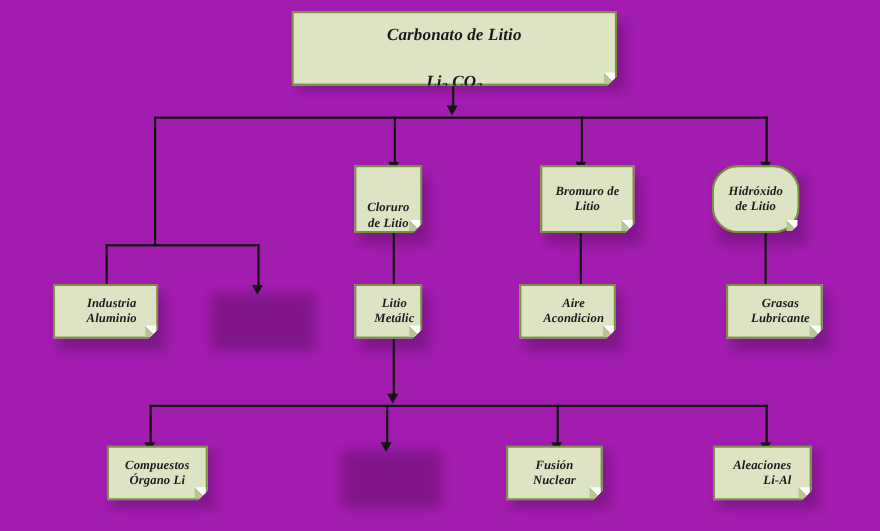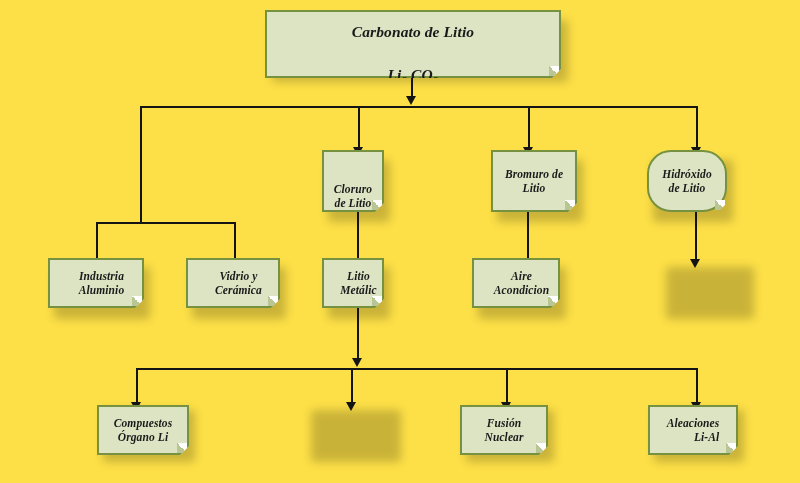--- a/index.html
+++ b/index.html
@@ -7,21 +7,21 @@
     padding: 0;
     background: #ffffff;
   }
   body {
     font-family: "Liberation Serif", "DejaVu Serif", serif;
   }
   #canvas {
     position: relative;
     width: 800px;
     height: 483px;
-    background: #fde047;
+    background: #a21caf;
     overflow: hidden;
   }
 
   
   .node {
     position: absolute;
     box-sizing: border-box;
     background: #dde4c4;
     border: 2px solid #76913f;
     display: flex;
@@ -184,38 +184,38 @@
 de Litio</span>
     <span class="fold"></span>
   </div>
 
   <div class="node lvl3" style="left:48px; top:258px; width:96px; height:50px;">
     <span class="label">Industria
 Aluminio</span>
     <span class="fold"></span>
   </div>
 
-  <div class="node lvl3" style="left:186px; top:258px; width:94px; height:50px;">
-    <span class="label">Vidrio y
-Cerámica</span>
-    <span class="fold"></span>
-  </div>
 
   <div class="node lvl3" style="left:322px; top:258px; width:62px; height:50px;">
     <span class="label">Litio
 Metálic</span>
     <span class="fold"></span>
   </div>
 
   <div class="node lvl3" style="left:472px; top:258px; width:88px; height:50px;justify-content:center;">
     <span class="label">Aire
 Acondicion</span>
     <span class="fold"></span>
   </div>
 
+  <div class="node lvl3" style="left:660px; top:258px; width:88px; height:50px;">
+    <span class="label">Grasas
+Lubricante</span>
+    <span class="fold"></span>
+  </div>
 
   <div class="node lvl4" style="left:97px; top:405px; width:92px; height:50px;">
     <span class="label">Compuestos
 Órgano Li</span>
     <span class="fold"></span>
   </div>
 
 
   <div class="node lvl4" style="left:460px; top:405px; width:88px; height:50px;">
     <span class="label">Fusión

